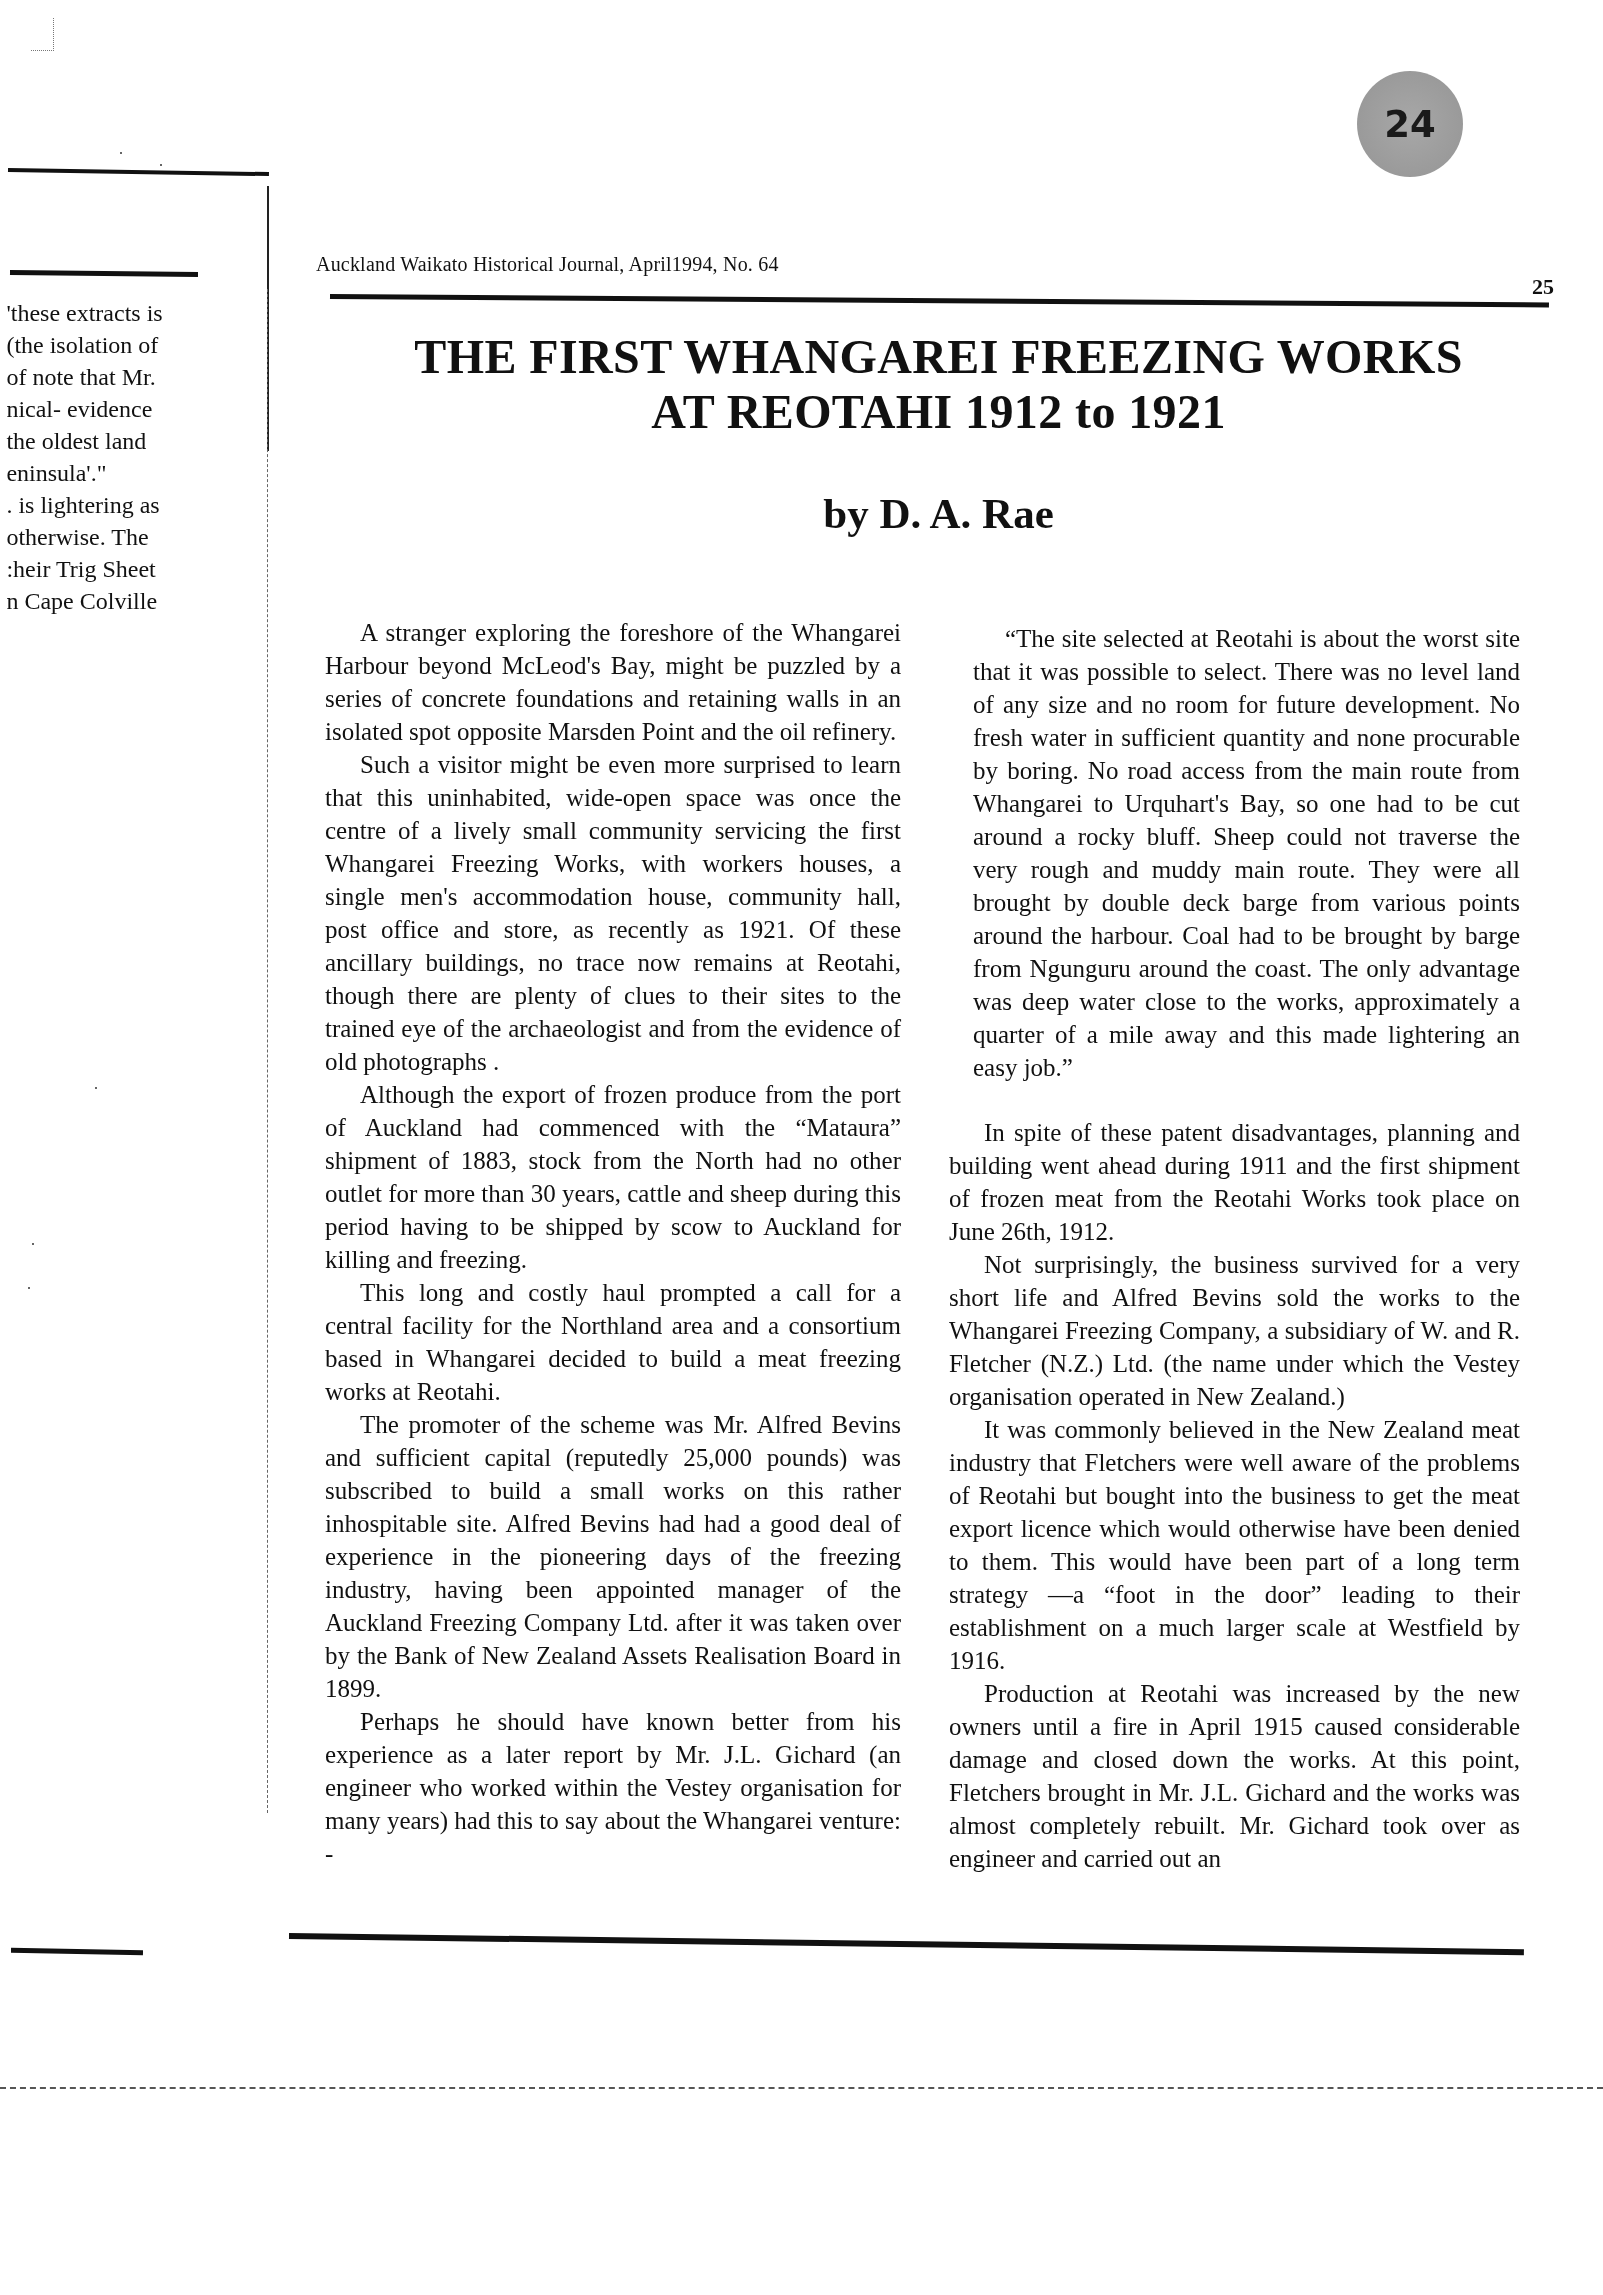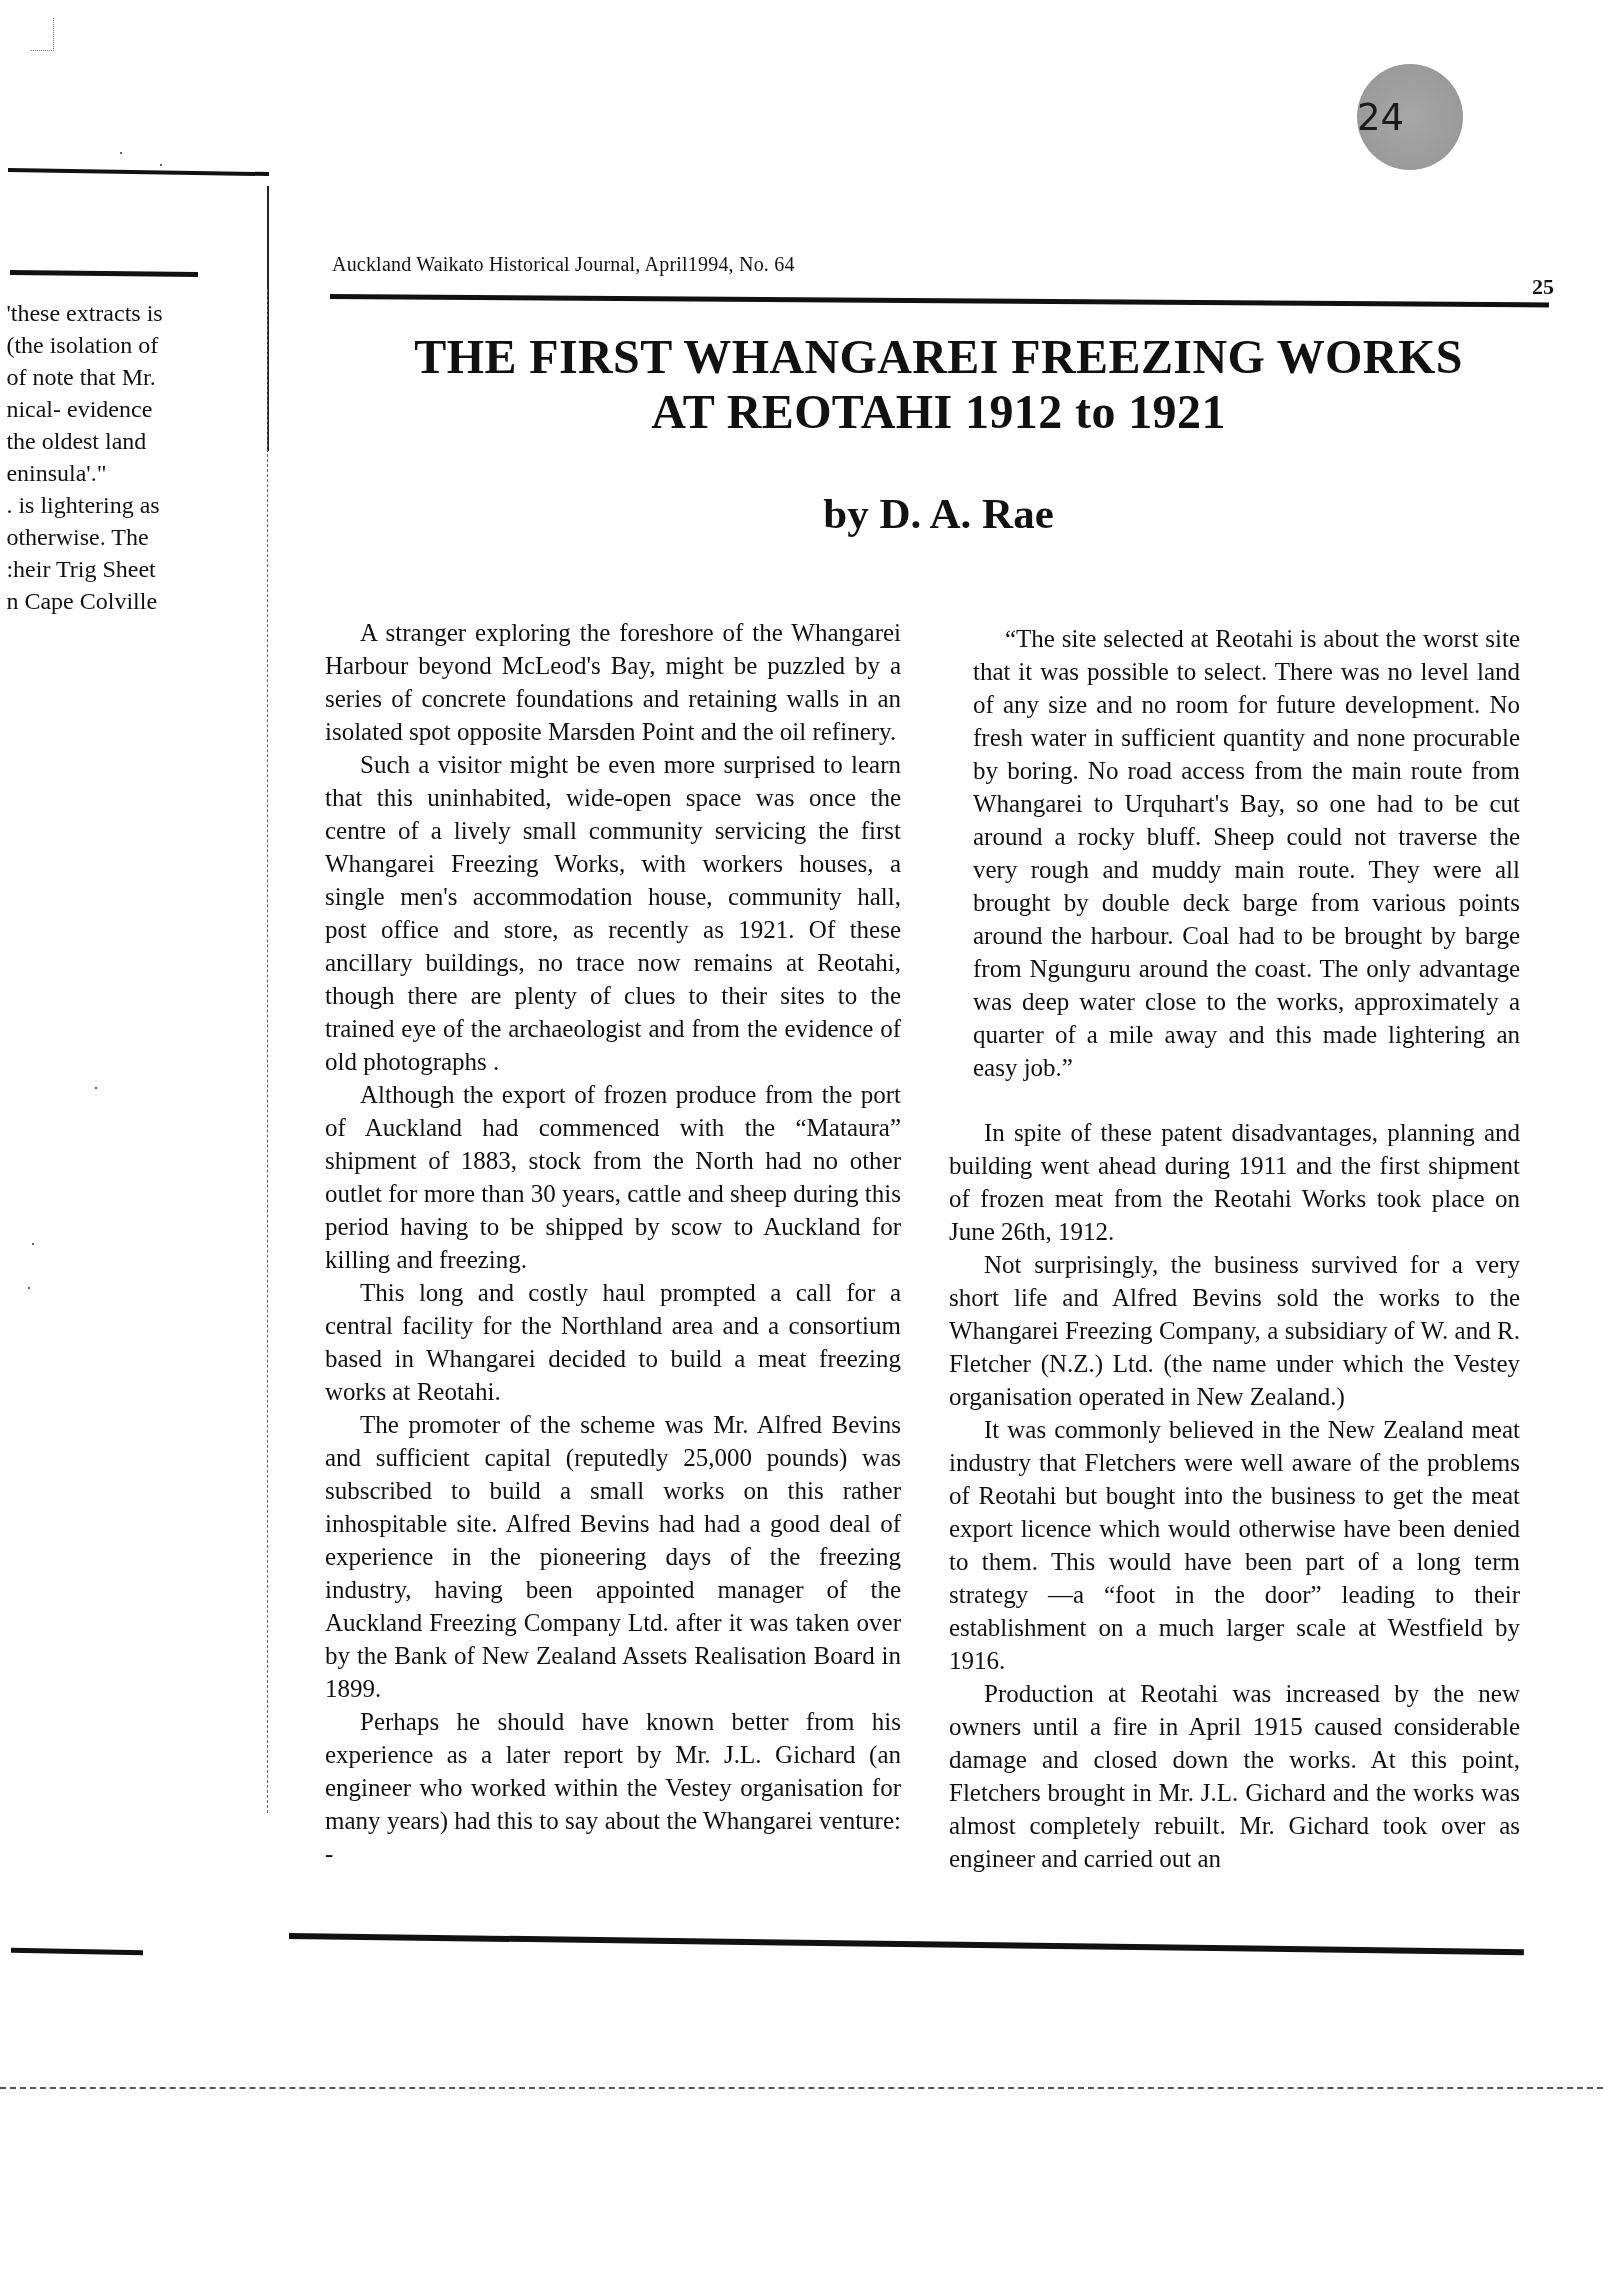--- a/index.html
+++ b/index.html
@@ -21,30 +21,30 @@
   .gutter-dotted { left: 267px; top: 289px; width: 0; height: 1524px; border-left: 1.6px dashed #666; }
   .left-rule-short { left: 9.6px; top: 271px; width: 188px; height: 4.8px; background: #111;
     transform: rotate(0.6deg); }
   .left-rule-bottom { left: 11.2px; top: 1949px; width: 132px; height: 4.8px; background: #111;
     transform: rotate(1deg); }
   .left-fragment { left: 6.4px; top: 297px; width: 201px; font-size: 24px; line-height: 32px;
     white-space: nowrap; overflow: hidden; }
   .left-fragment div { height: 32px; }
 
   
-  .running-header { left: 332px; top: 253px; font-size: 20px; letter-spacing: 0.2px; }
+  .running-header { left: 316px; top: 253px; font-size: 20px; letter-spacing: 0.2px; }
   .header-rule { left: 330px; top: 294px; width: 1219px; height: 4.8px; background: #111;
     transform: rotate(0.4deg); transform-origin: left; }
   .page-number { left: 1532px; top: 274px; font-size: 22px; font-weight: bold; }
 
   
-  .stamp { left: 1357px; top: 64px; width: 106px; height: 106px; border-radius: 50%;
+  .stamp { left: 1357px; top: 71px; width: 106px; height: 106px; border-radius: 50%;
     background: radial-gradient(circle, #a8a8a8 0%, #9a9a9a 70%, #8a8a8a 100%);
-    display: flex; align-items: center; justify-content: flex-start;
-    font-family: "DejaVu Sans", sans-serif; font-size: 37px; font-weight: normal; color: #1a1a1a; }
+    display: flex; align-items: center; justify-content: center;
+    font-family: "DejaVu Sans", sans-serif; font-size: 37px; font-weight: bold; color: #1a1a1a; }
 
   
   .title { left: 337px; top: 329px; width: 1203px; text-align: center;
     font-size: 48px; font-weight: bold; line-height: 55px; letter-spacing: 0.4px; }
   .byline { left: 337px; top: 489px; width: 1203px; text-align: center;
     font-size: 43px; font-weight: bold; }
 
   
   .col { font-size: 25px; line-height: 33px; text-align: justify; }
   .col p { margin: 0; text-indent: 35px; }

